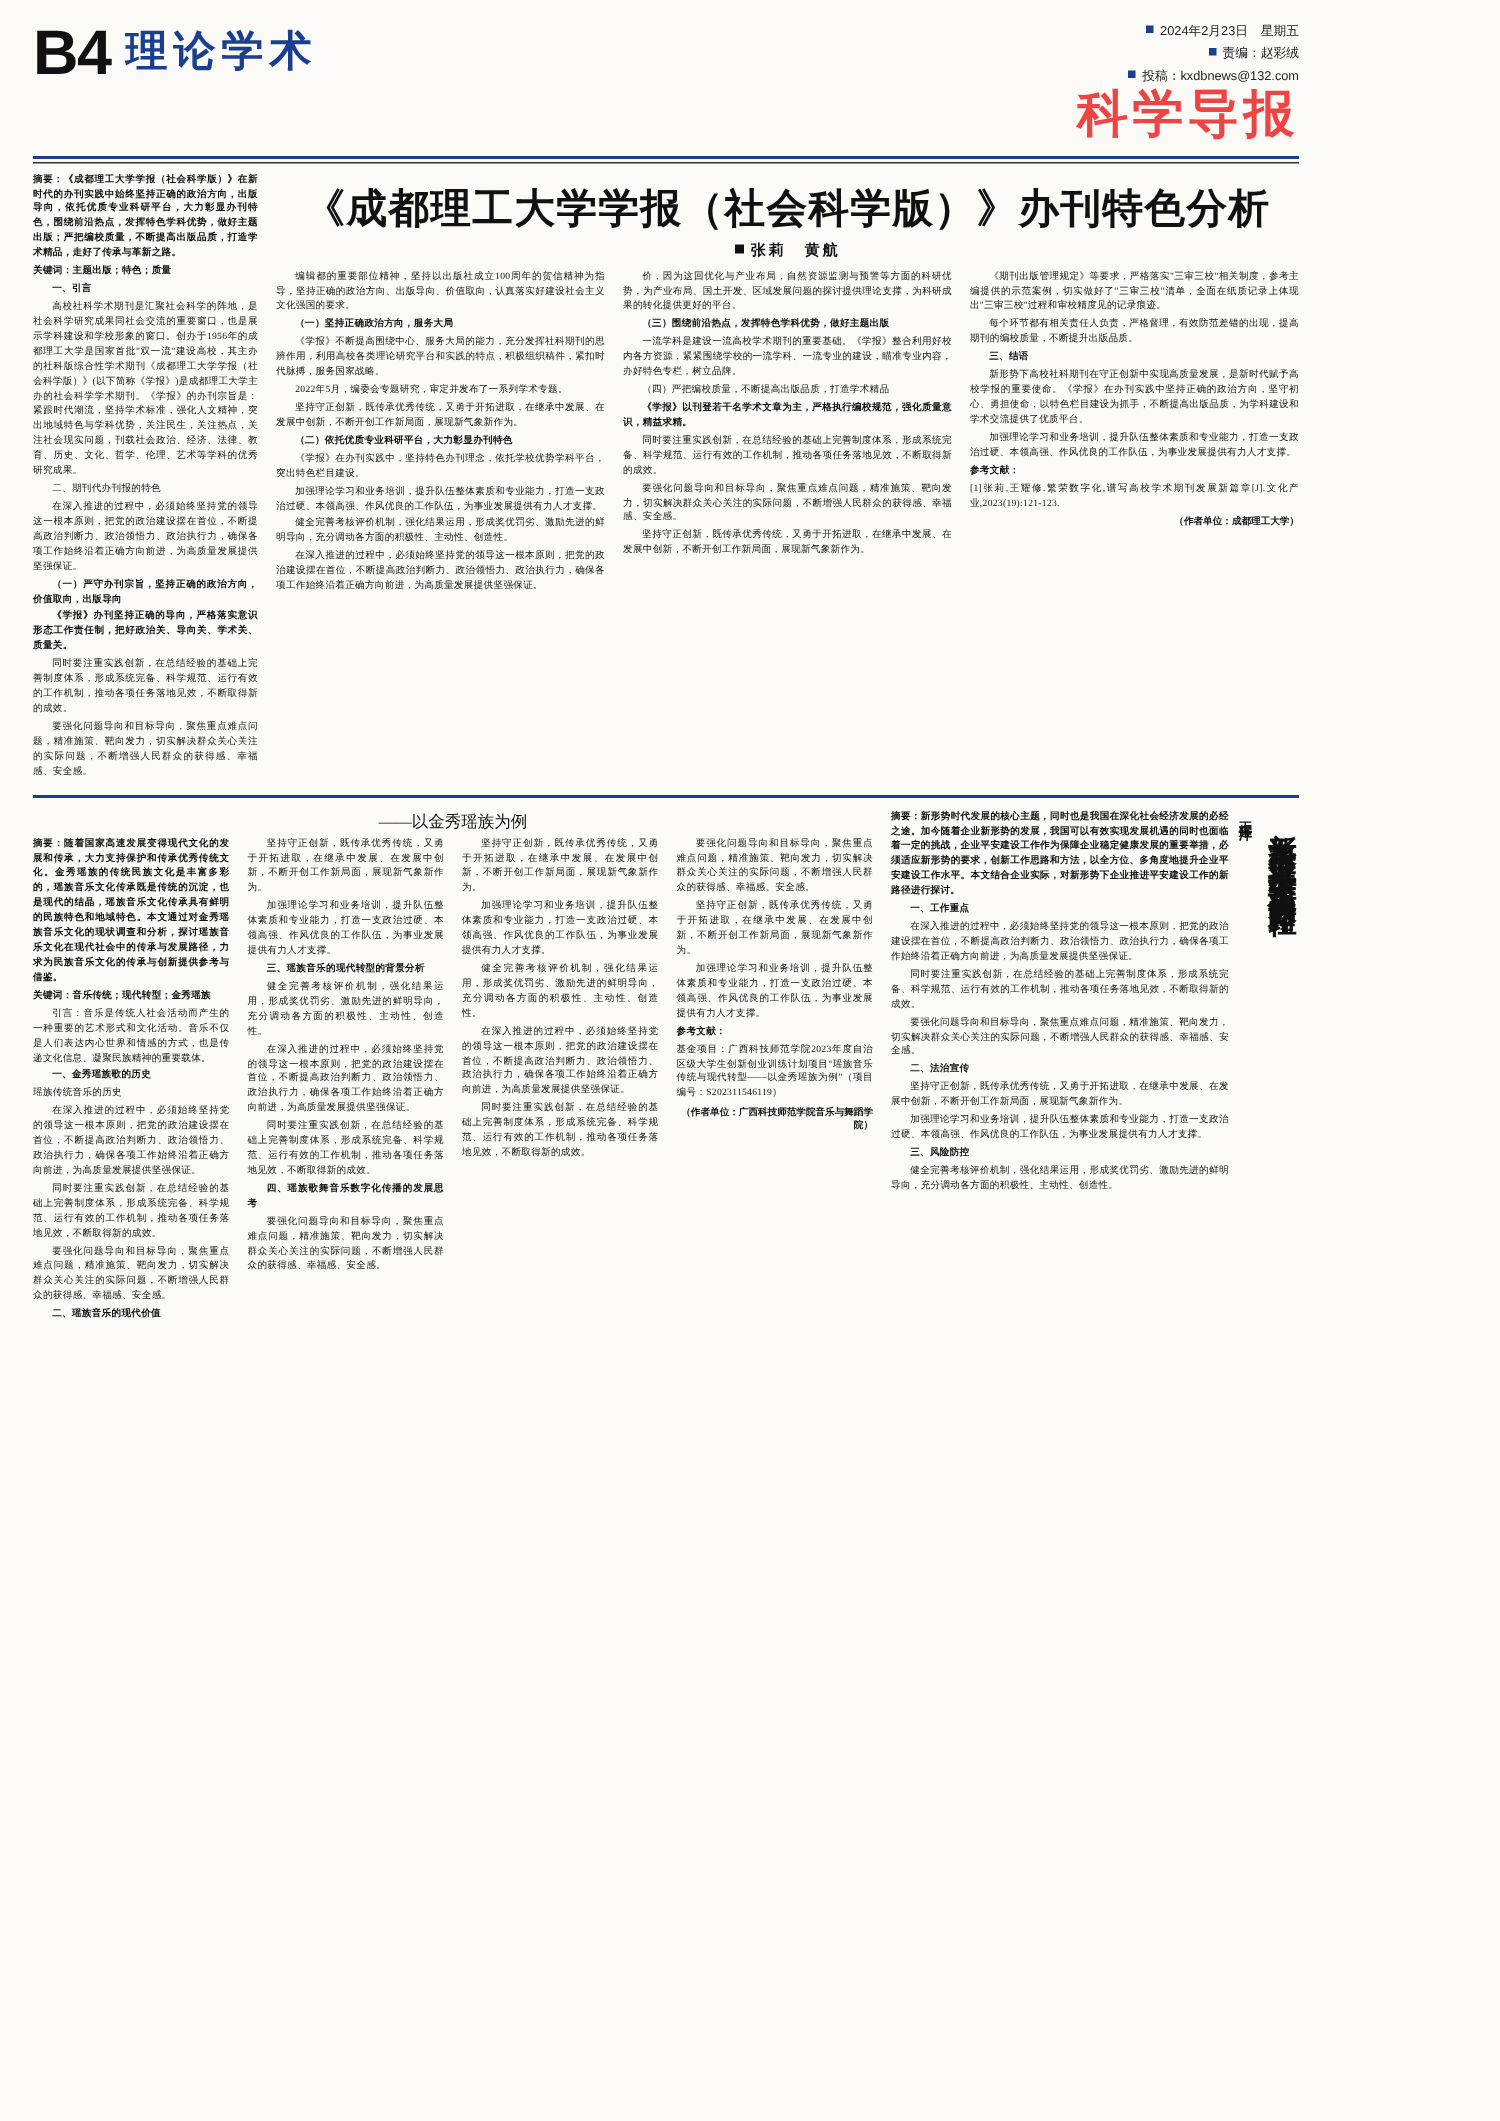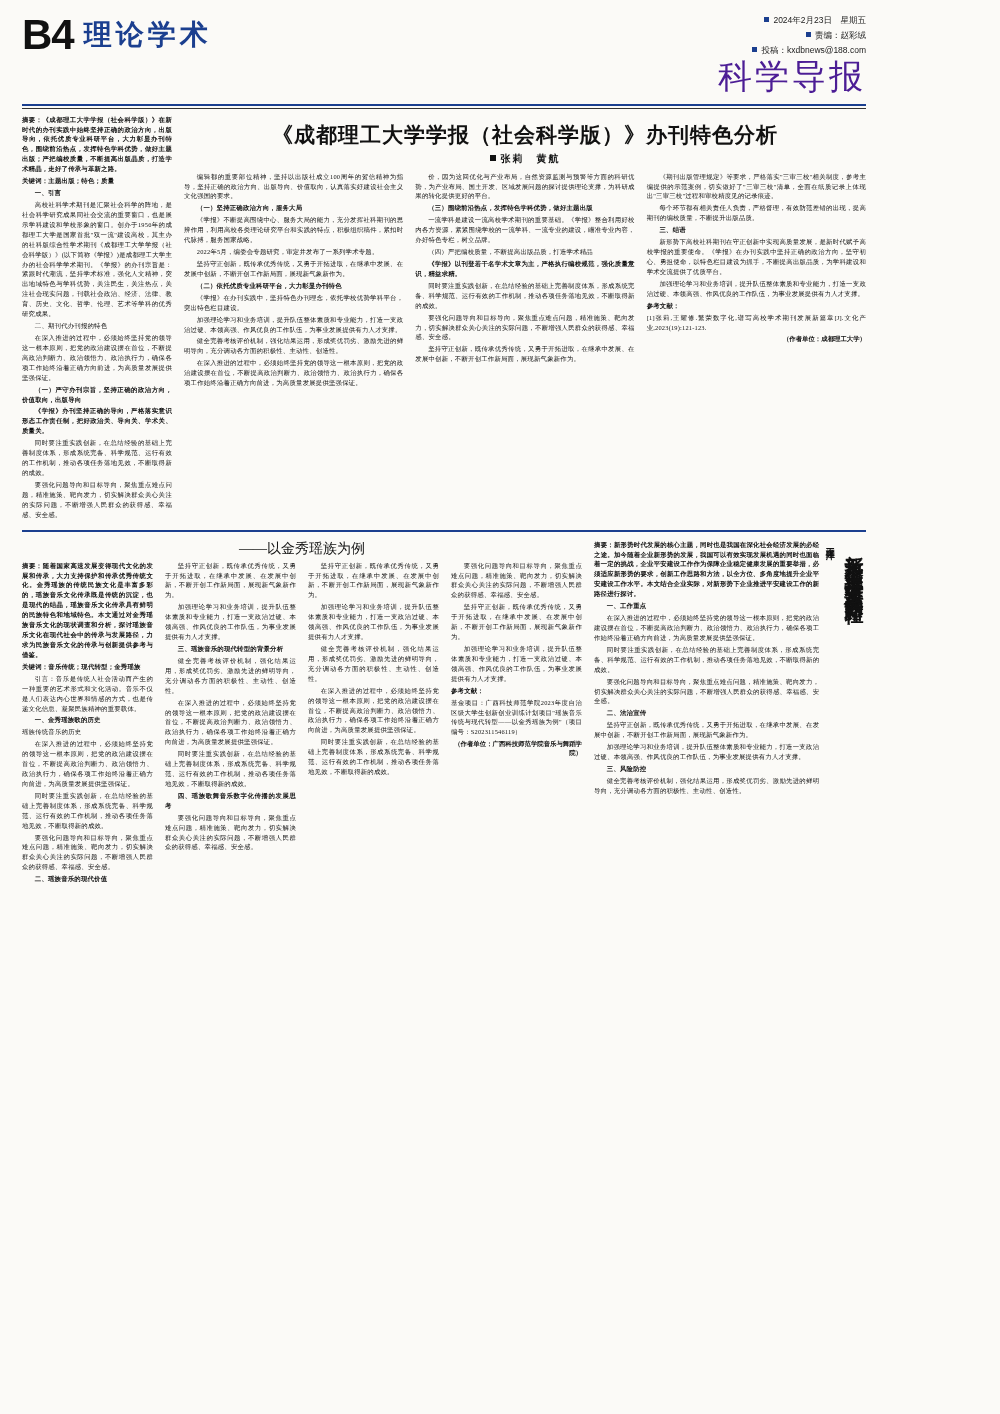--- a/index.html
+++ b/index.html
@@ -25,37 +25,37 @@
   }
   .section-title{
     font-size:28px;font-weight:bold;letter-spacing:4px;
     color:#1b3f8f;
     font-family:"Liberation Serif","DejaVu Serif",serif;
     line-height:1;
     position:relative;
   }
   .mh-right{text-align:right;font-family:"Liberation Sans","DejaVu Sans",sans-serif;}
   .paper-name{
-    font-size:34px;font-weight:normal;letter-spacing:3px;color:#4c1d95;
+    font-size:34px;font-weight:bold;letter-spacing:3px;color:#ef4444;
     font-family:"Liberation Serif","DejaVu Serif",serif;
     line-height:1.1;
   }
   .mh-meta{font-size:8.5px;color:#222;line-height:1.5;margin-bottom:2px;text-align:right;}
   .mh-meta span.sq{display:inline-block;width:5px;height:5px;background:#1b3f8f;margin-right:4px;vertical-align:1px;}
   .rule{height:2px;background:#1b3f8f;margin:4px 22px 0 22px;}
   .rule.thin{height:1px;background:#333;margin-top:2px;}
 
   
   .article{padding:6px 22px 0 22px;box-sizing:border-box;}
   .headline{
     text-align:center;font-weight:bold;
     font-family:"Liberation Serif","DejaVu Serif",serif;
   }
-  .h-main{font-size:21px;letter-spacing:1px;margin:6px 0 3px;}
-  .h-sub{font-size:14px;font-weight:normal;margin:0 0 3px;}
+  .h-main{font-size:27px;letter-spacing:1px;margin:6px 0 3px;}
+  .h-sub{font-size:11px;font-weight:normal;margin:0 0 3px;}
   .byline{
     text-align:center;font-size:10px;margin:2px 0 6px;letter-spacing:2px;
     font-family:"Liberation Sans","DejaVu Sans",sans-serif;font-weight:bold;
   }
   .byline .sq{display:inline-block;width:6px;height:6px;background:#111;margin-right:5px;vertical-align:1px;}
   .cols{display:flex;gap:12px;}
   .col{flex:1;min-width:0;}
   p.t{
     font-size:6.4px;line-height:1.55;text-align:justify;margin:0 0 2px;
     text-indent:2em;letter-spacing:.2px;
@@ -89,21 +89,21 @@
 <div class="page">
 
   <div class="masthead">
     <div class="mh-left">
       <div class="pageno">B4</div>
       <div class="section-title">理论学术</div>
     </div>
     <div class="mh-right">
       <div class="mh-meta"><span class="sq"></span><span>2024年2月23日　星期五</span></div>
       <div class="mh-meta"><span class="sq"></span><span>责编：赵彩绒</span></div>
-      <div class="mh-meta"><span class="sq"></span><span>投稿：kxdbnews@188.com</span></div>
+      <div class="mh-meta"><span class="sq"></span><span>投稿：kxdbnews@132.com</span></div>
       <div class="paper-name">科学导报</div>
     </div>
   </div>
   <div class="rule"></div>
   <div class="rule thin"></div>
 
   <div class="article">
     <div class="cols">
 
       <div class="col" style="flex:0 0 150px">

